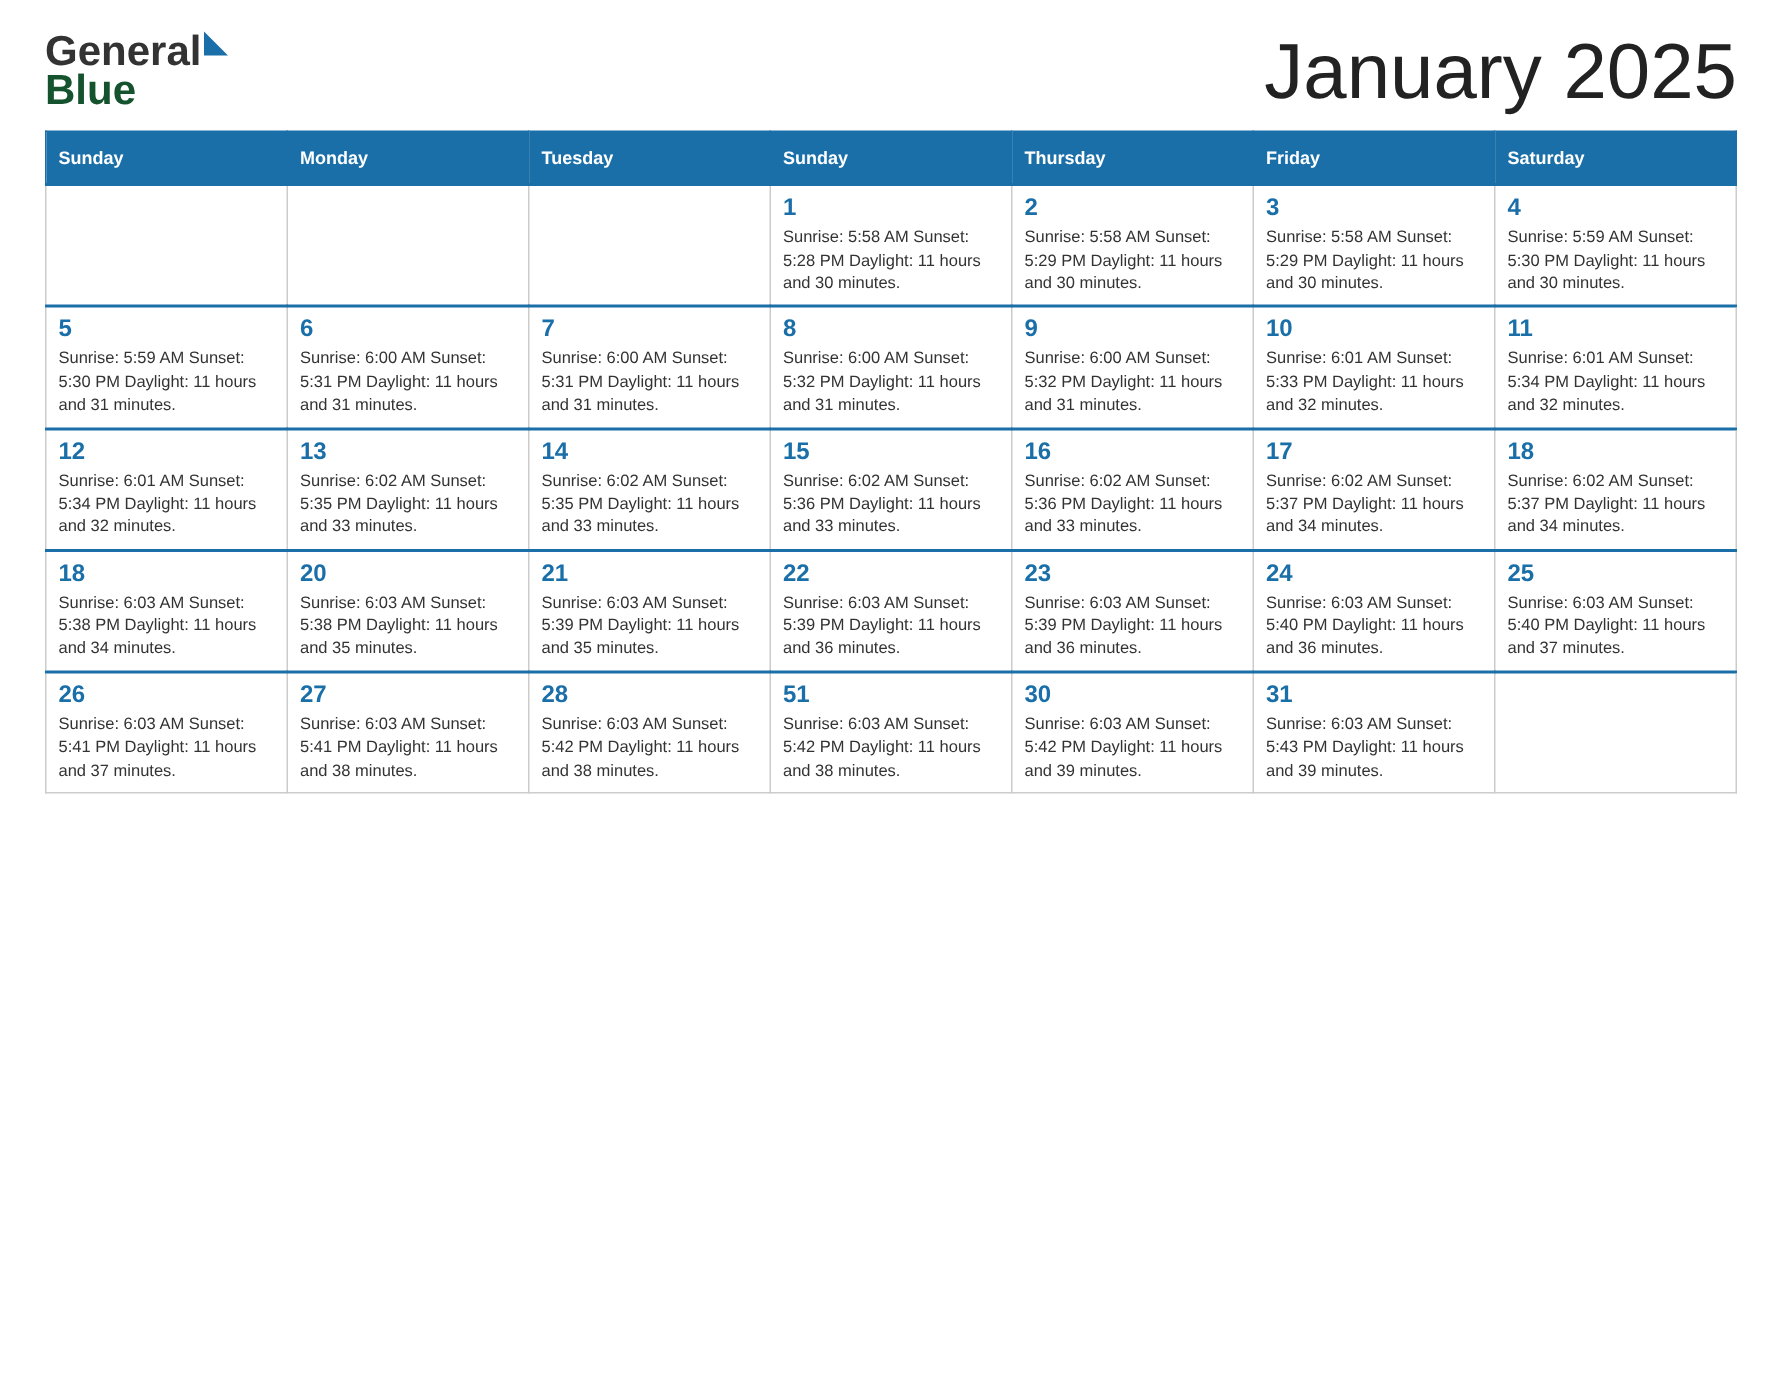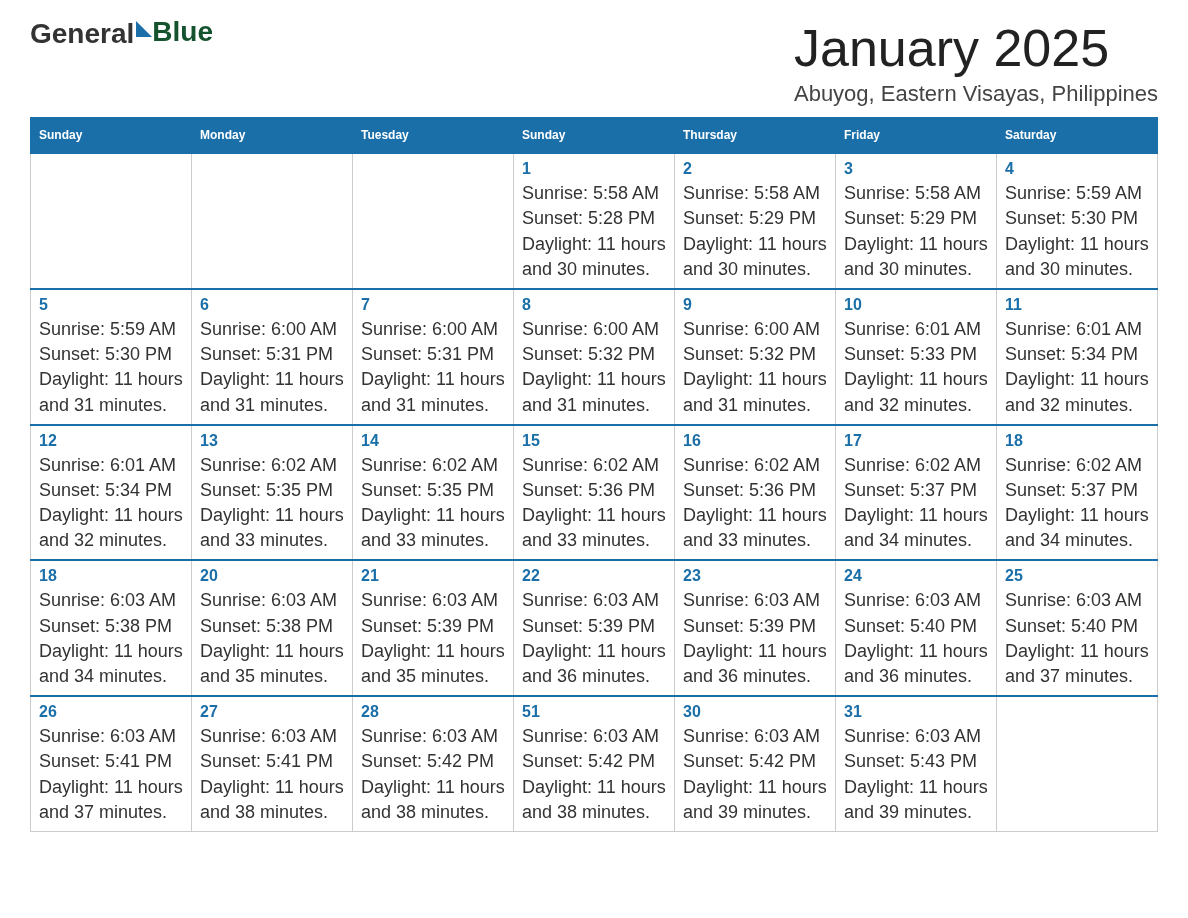--- a/index.html
+++ b/index.html
@@ -28,21 +28,21 @@
       border-left: 16px solid #1a6fa8;
       border-top: 16px solid transparent;
       border-bottom: 0px solid transparent;
       display: inline-block;
       vertical-align: middle;
       margin-left: 2px;
       margin-top: -10px;
     }
     .logo-wrapper {
       display: flex;
-      flex-direction: row;
+      flex-direction: column;
       align-items: flex-start;
     }
     .logo-line1 {
       display: flex;
       align-items: center;
     }
     .logo-line2 {
       font-size: 28px;
       font-weight: bold;
       color: #14532d;
@@ -87,21 +87,21 @@
       min-height: 100px;
     }
     .day-number {
       font-size: 16px;
       font-weight: bold;
       color: #1a6fa8;
       display: block;
       margin-bottom: 3px;
     }
     .day-info {
-      font-size: 18px;
+      font-size: 11px;
       color: #333;
       line-height: 1.4;
     }
     .calendar tr td {
       background: #fff;
     }
     .calendar tbody tr {
       border-top: 2px solid #1a6fa8;
     }
   </style>
@@ -111,21 +111,20 @@
 <div class="header">
   <div class="logo-wrapper">
     <div class="logo-line1">
       <span class="logo-text">General</span>
       <span class="logo-triangle"></span>
     </div>
     <div class="logo-line2">Blue</div>
   </div>
   <div class="title-section">
     <div class="main-title">January 2025</div>
-    <div class="subtitle">Abuyog, Eastern Visayas, Philippines</div>
   </div>
 </div>
 
 <table class="calendar">
   <thead>
     <tr>
     <th>Sunday</th>
         <th>Monday</th>
         <th>Tuesday</th>
         <th>Sunday</th>

